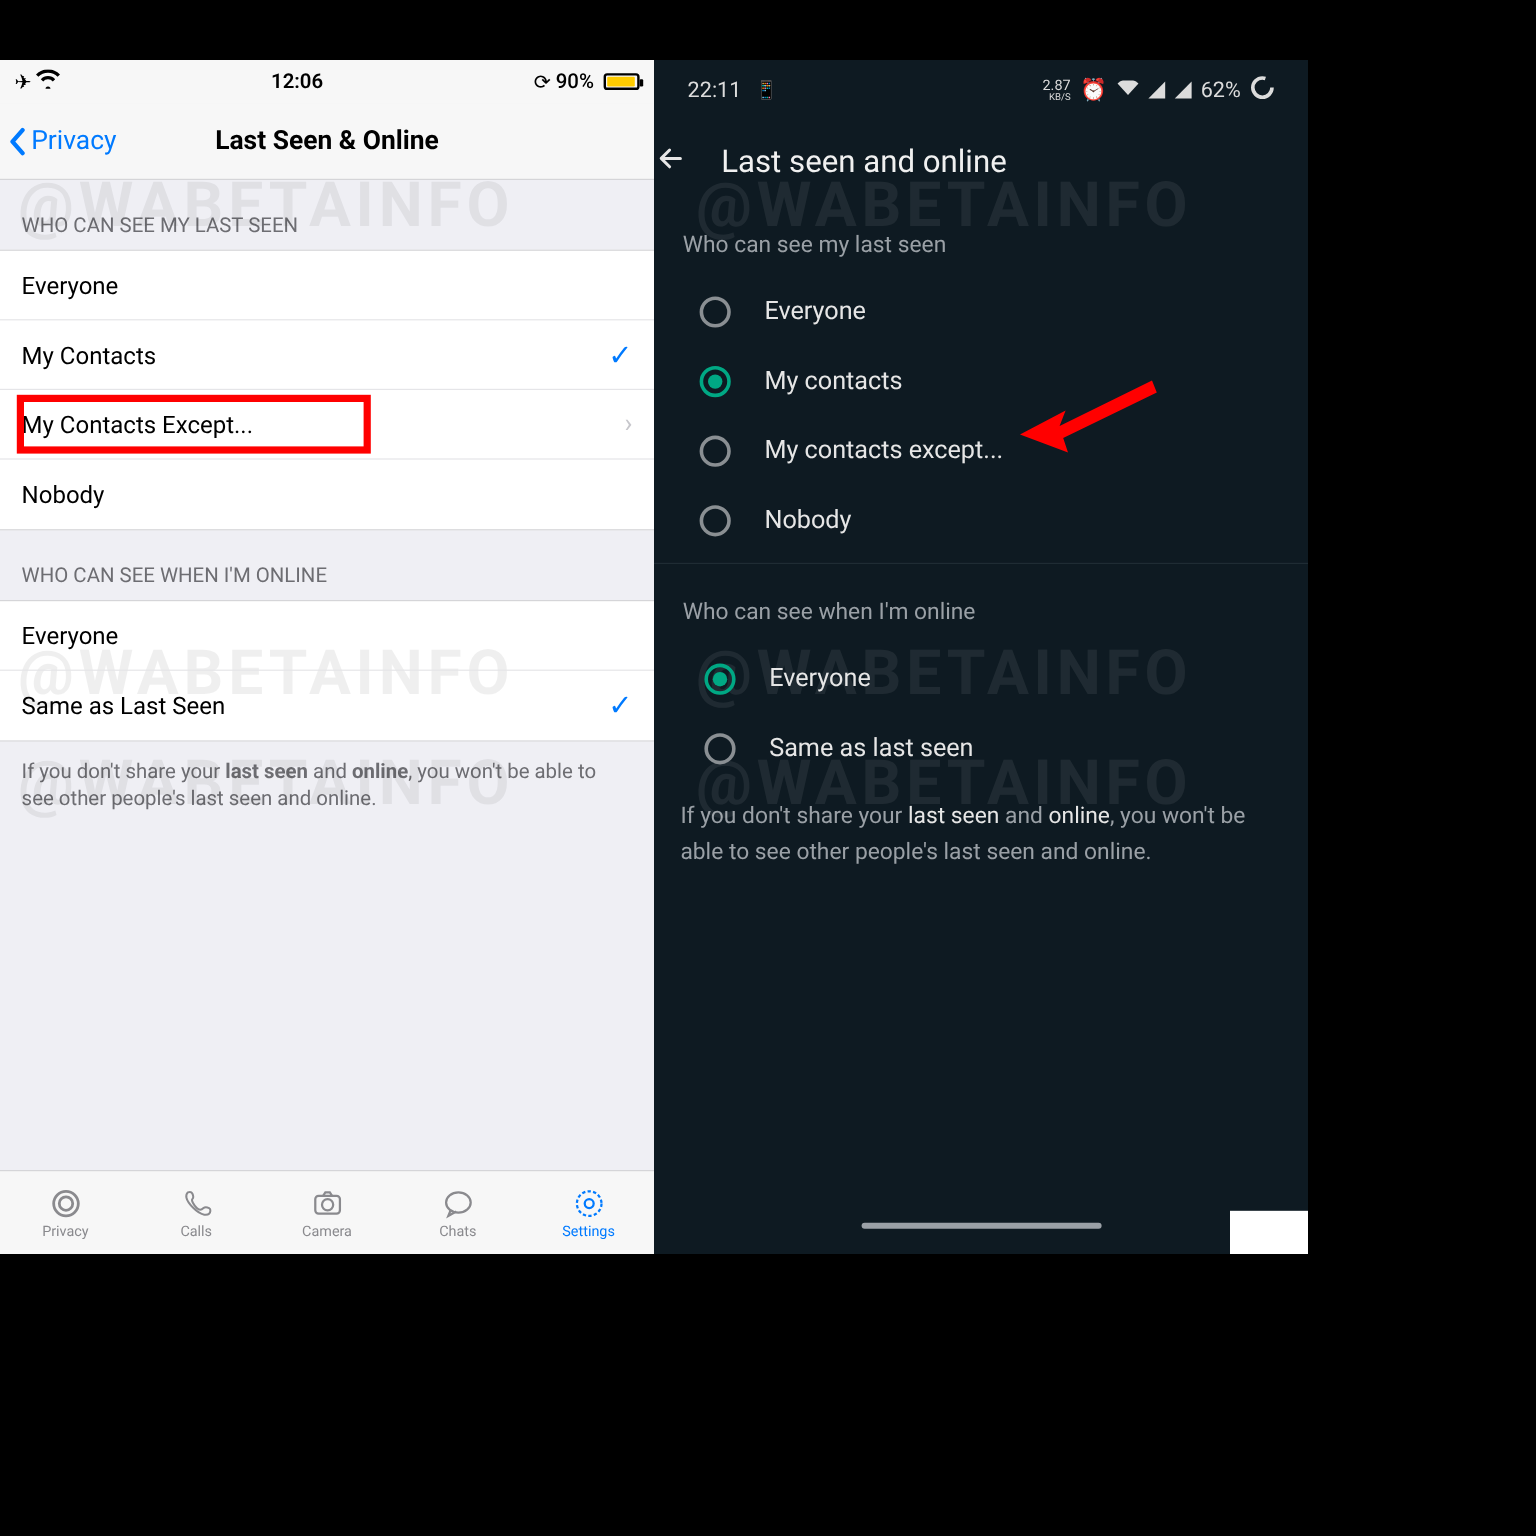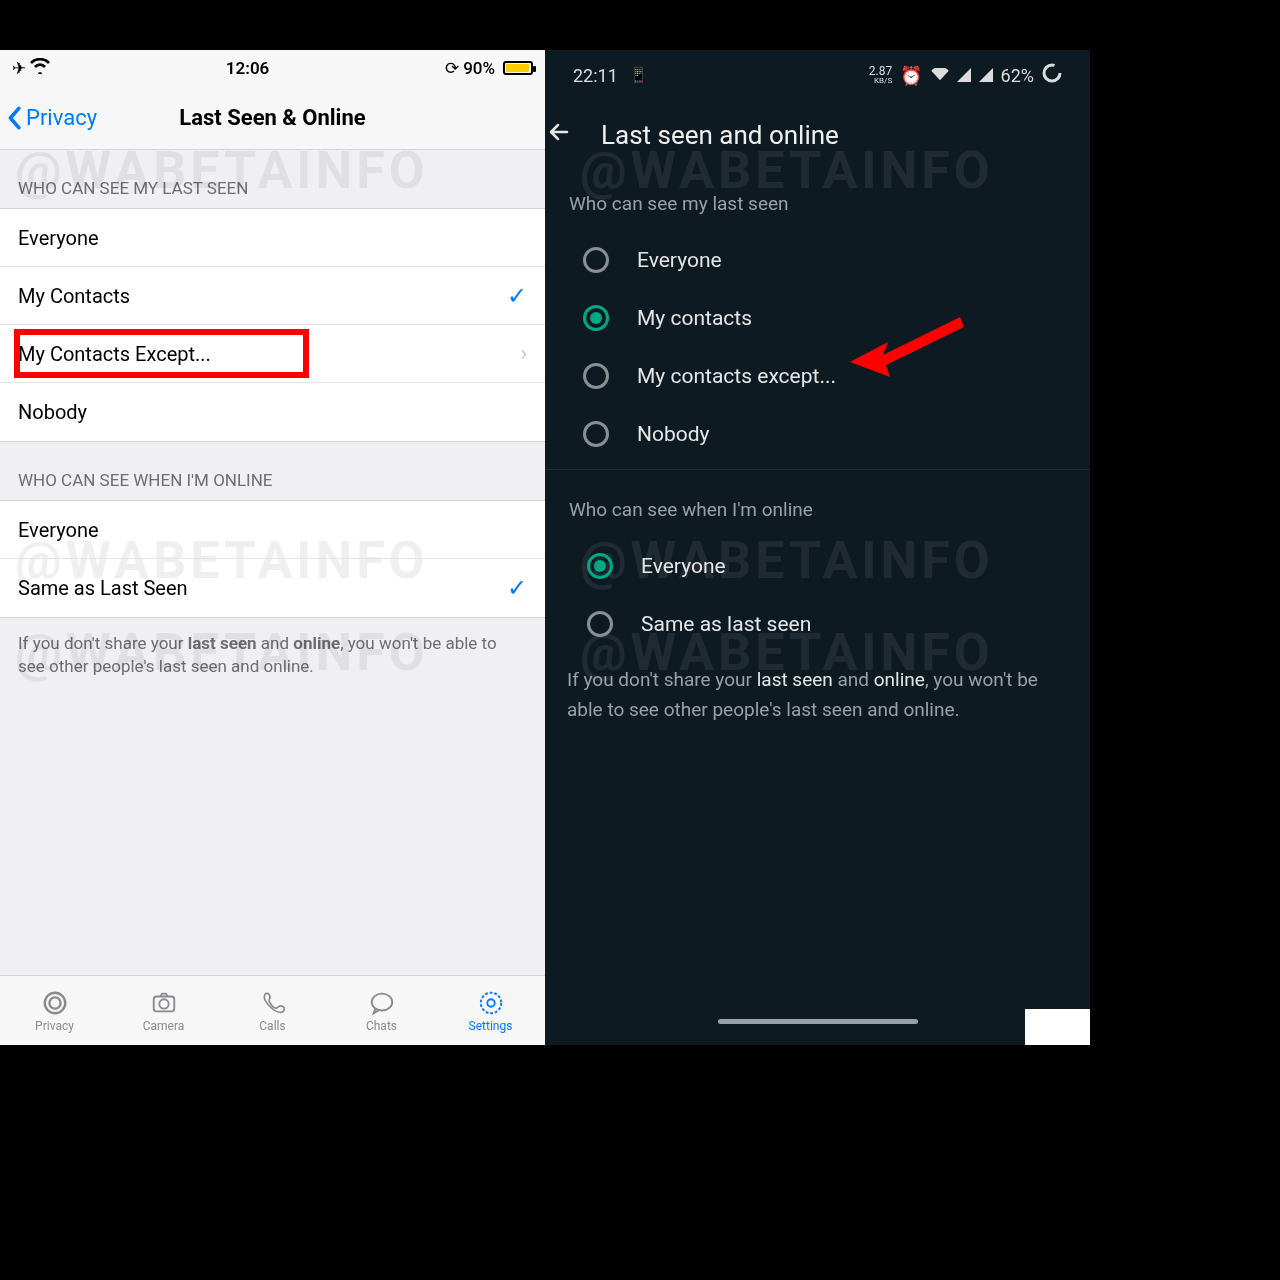--- a/index.html
+++ b/index.html
@@ -308,31 +308,31 @@
     <div class="ios-tabbar">
       <div class="tab">
         <svg viewBox="0 0 30 30">
             <circle cx="15" cy="15" r="11" stroke="#8a8a8e" stroke-width="2.5" fill="none"></circle>
             <circle cx="15" cy="15" r="6" stroke="#8a8a8e" stroke-width="2.5" fill="none"></circle>
           </svg>
         <span>Privacy</span>
       </div>
       <div class="tab">
         <svg viewBox="0 0 30 30">
+            <path d="M7 5 C7 5 10 4 11 6 C12 8 12 10 11 11 C10 12 12 16 15 19 C18 22 20 20 21 19 C22 18 24 18 26 19 C28 20 27 23 26 24 C25 25 20 27 12 19 C4 11 5 7 7 5 Z" stroke="#8a8a8e" stroke-width="1.8" fill="none"></path>
+          </svg>
+        <span>Calls</span>
+      </div>
+      <div class="tab">
+        <svg viewBox="0 0 30 30">
             <rect x="4" y="8" width="22" height="16" rx="3" stroke="#8a8a8e" stroke-width="2" fill="none"></rect>
             <circle cx="15" cy="16" r="5" stroke="#8a8a8e" stroke-width="2" fill="none"></circle>
             <path d="M11 8 L13 5 L17 5 L19 8" stroke="#8a8a8e" stroke-width="2" fill="none"></path>
           </svg>
         <span>Camera</span>
-      </div>
-      <div class="tab">
-        <svg viewBox="0 0 30 30">
-            <path d="M7 5 C7 5 10 4 11 6 C12 8 12 10 11 11 C10 12 12 16 15 19 C18 22 20 20 21 19 C22 18 24 18 26 19 C28 20 27 23 26 24 C25 25 20 27 12 19 C4 11 5 7 7 5 Z" stroke="#8a8a8e" stroke-width="1.8" fill="none"></path>
-          </svg>
-        <span>Calls</span>
       </div>
       <div class="tab">
         <svg viewBox="0 0 30 30">
             <ellipse cx="15" cy="14" rx="11" ry="9" stroke="#8a8a8e" stroke-width="2" fill="none"></ellipse>
             <path d="M8 21 L6 26 L13 22" stroke="#8a8a8e" stroke-width="2" fill="none"></path>
           </svg>
         <span>Chats</span>
       </div>
       <div class="tab active">
         <svg viewBox="0 0 30 30">

